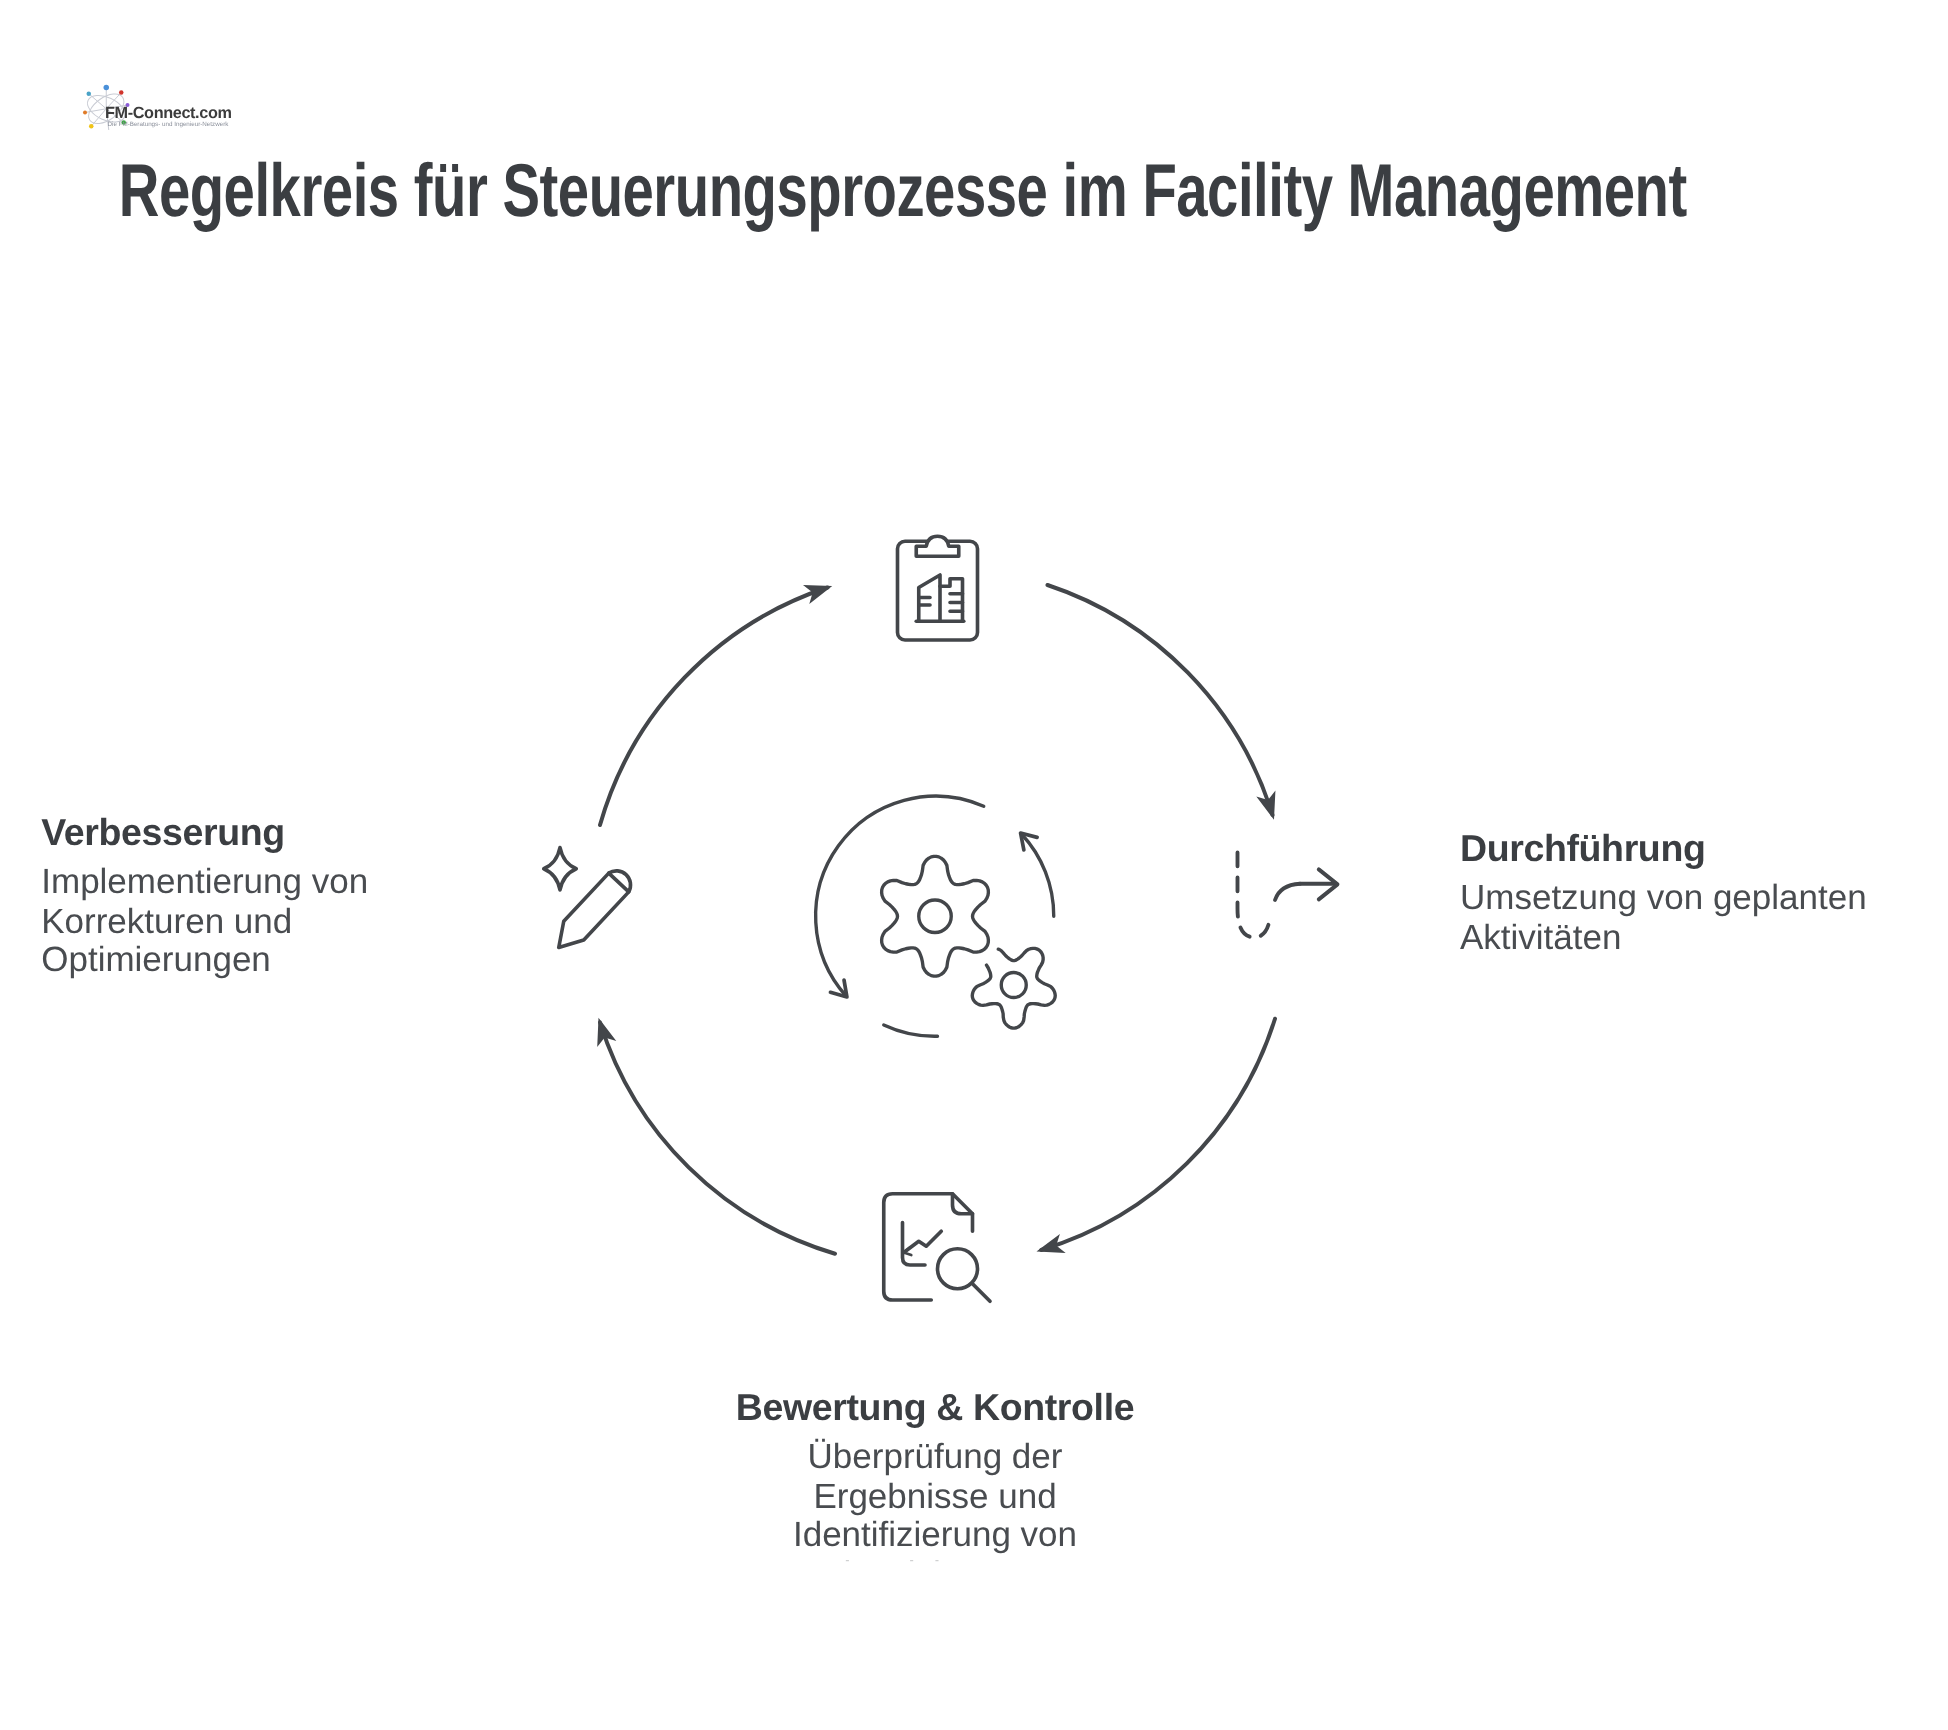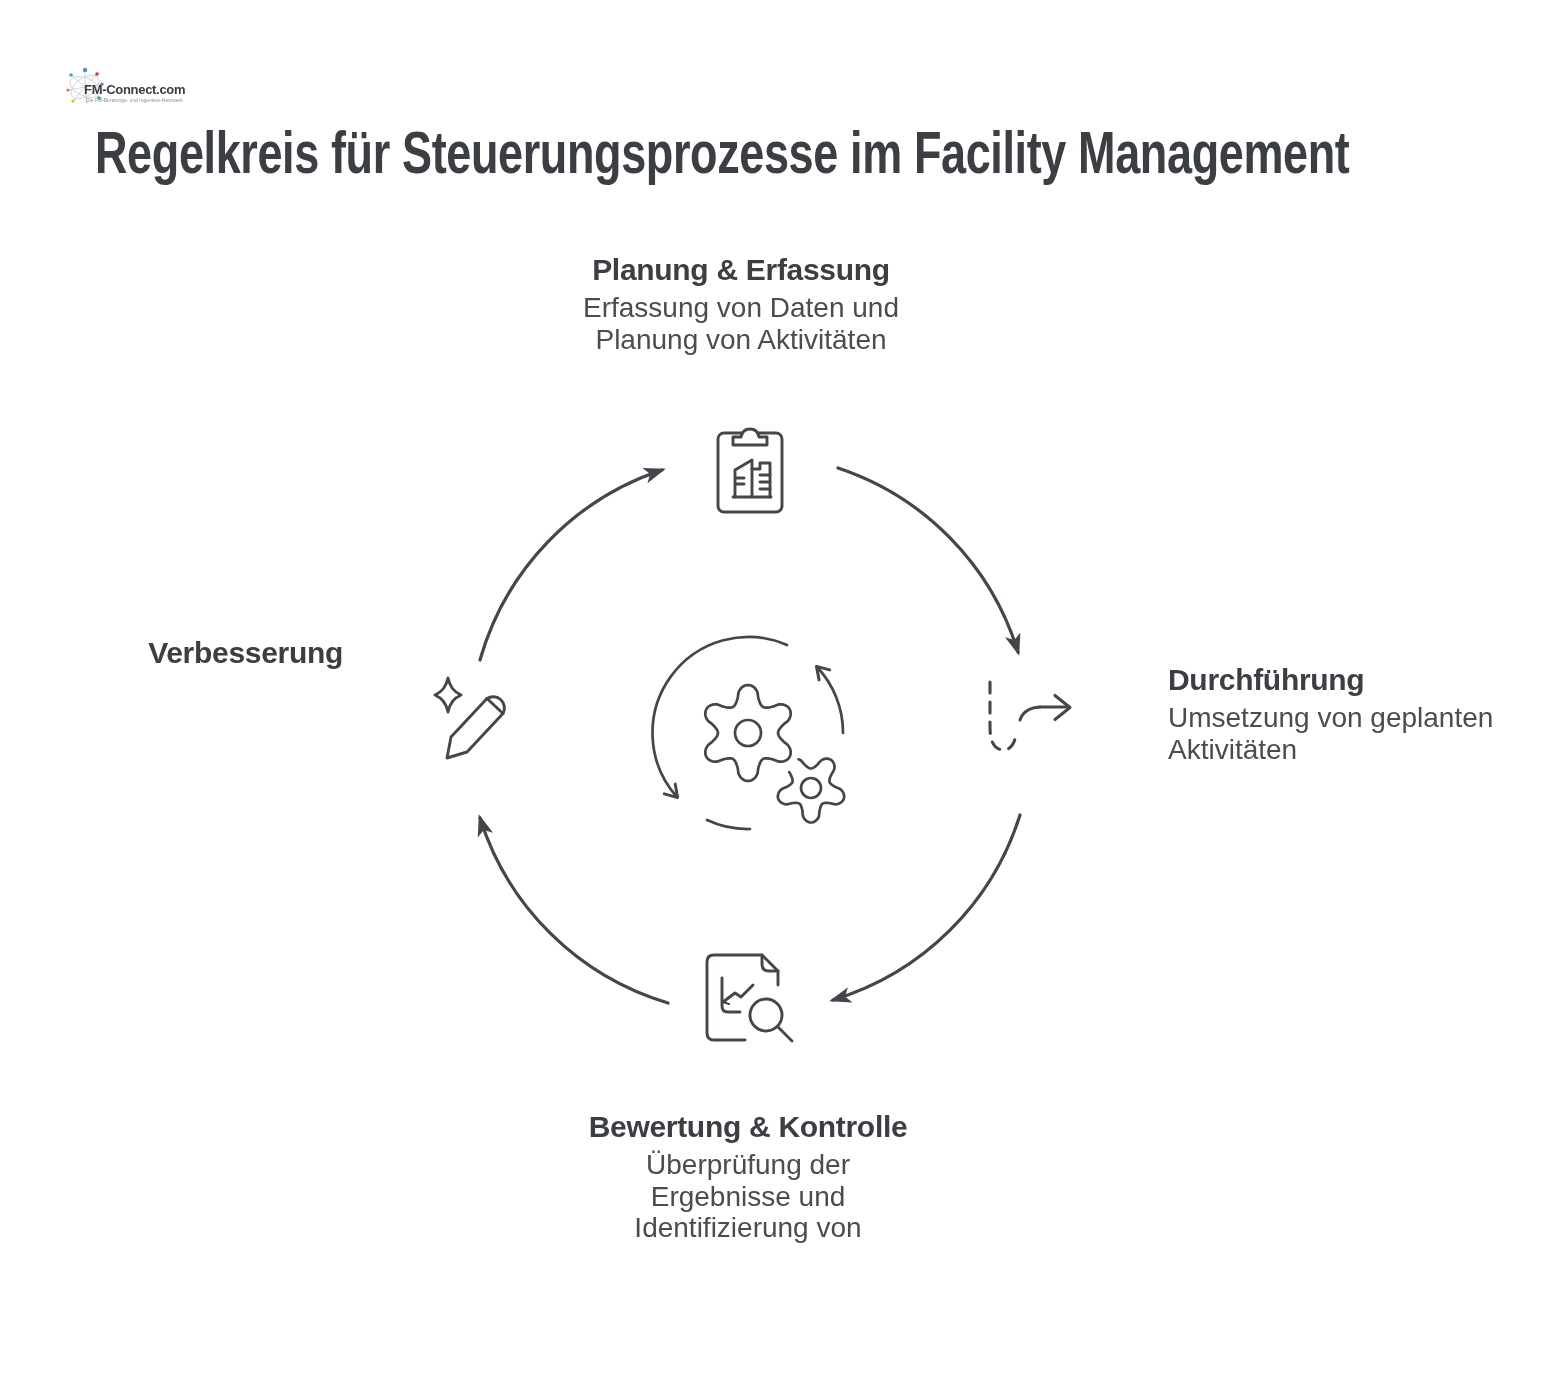--- a/index.html
+++ b/index.html
@@ -19,21 +19,21 @@
               color:#3b3e42;white-space:nowrap;transform:scaleX(0.75);transform-origin:left top;
               letter-spacing:-0.5px;}
 
   
   .stage{position:absolute;}
   .stage .t{margin:0 0 5px 0;font-size:30px;font-weight:bold;color:#3b3e42;letter-spacing:-0.3px;}
   .stage .d{font-size:28px;color:#494c50;line-height:1.13;white-space:pre-line;}
   .stage-top{left:551px;top:253px;width:380px;text-align:center;}
   .stage-right{left:1168px;top:663px;width:330px;text-align:left;}
   .stage-bottom{left:558px;top:1110px;width:380px;text-align:center;}
-  .stage-left{left:33px;top:636px;width:310px;text-align:right;}
+  .stage-left{left:33px;top:650px;width:310px;text-align:left;}
 
   svg{display:block;}
 </style>
 </head>
 <body>
 
 <div class="canvas">
 
   <div class="logo">
     <svg class="logo-mol" width="42" height="42" viewBox="0 0 42 42">
@@ -123,37 +123,35 @@
   </svg>
 
   <svg class="abs" style="left:425px;top:668px;" width="100" height="100" viewBox="0 0 100 100">
     <g fill="none" stroke="#43464a" stroke-width="2.9" stroke-linecap="round" stroke-linejoin="round">
       <path d="M23,10 Q25.5,22.5 36,27 Q25.5,31.5 23,44 Q20.5,31.5 10,27 Q20.5,22.5 23,10 Z"></path>
       <path d="M22,90 L26,69 L62,30.5 A11.3,11.3 0 0 1 78,45.5 L42,84 Z"></path>
       <path d="M62,30.5 L78,45.5"></path>
     </g>
   </svg>
 
-  <div class="stage stage-top">
-    <p class="t">Planung &amp; Erfassung</p>
-    <div class="d">Erfassung von Daten und
-Planung von Aktivitäten</div>
-  </div>
 
   <div class="stage stage-bottom">
     <p class="t">Bewertung &amp; Kontrolle</p>
     <div class="d">Überprüfung der
 Ergebnisse und
 Identifizierung von
 Abweichungen</div>
   </div>
 
   <div class="stage stage-right">
     <p class="t">Durchführung</p>
     <div class="d">Umsetzung von geplanten
 Aktivitäten</div>
   </div>
 
   <div class="stage stage-left">
     <p class="t">Verbesserung</p>
+    <div class="d">Implementierung von
+Korrekturen und
+Optimierungen</div>
   </div>
 
 </div>
 
 </body></html>

